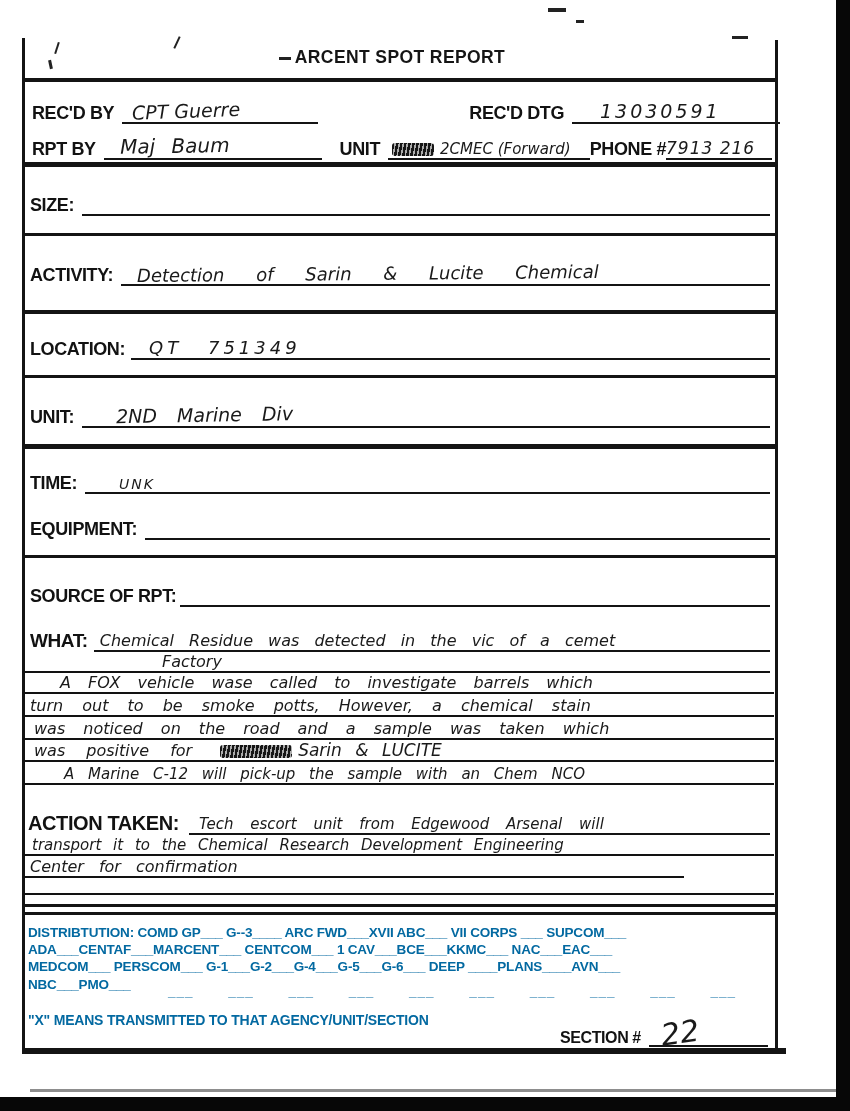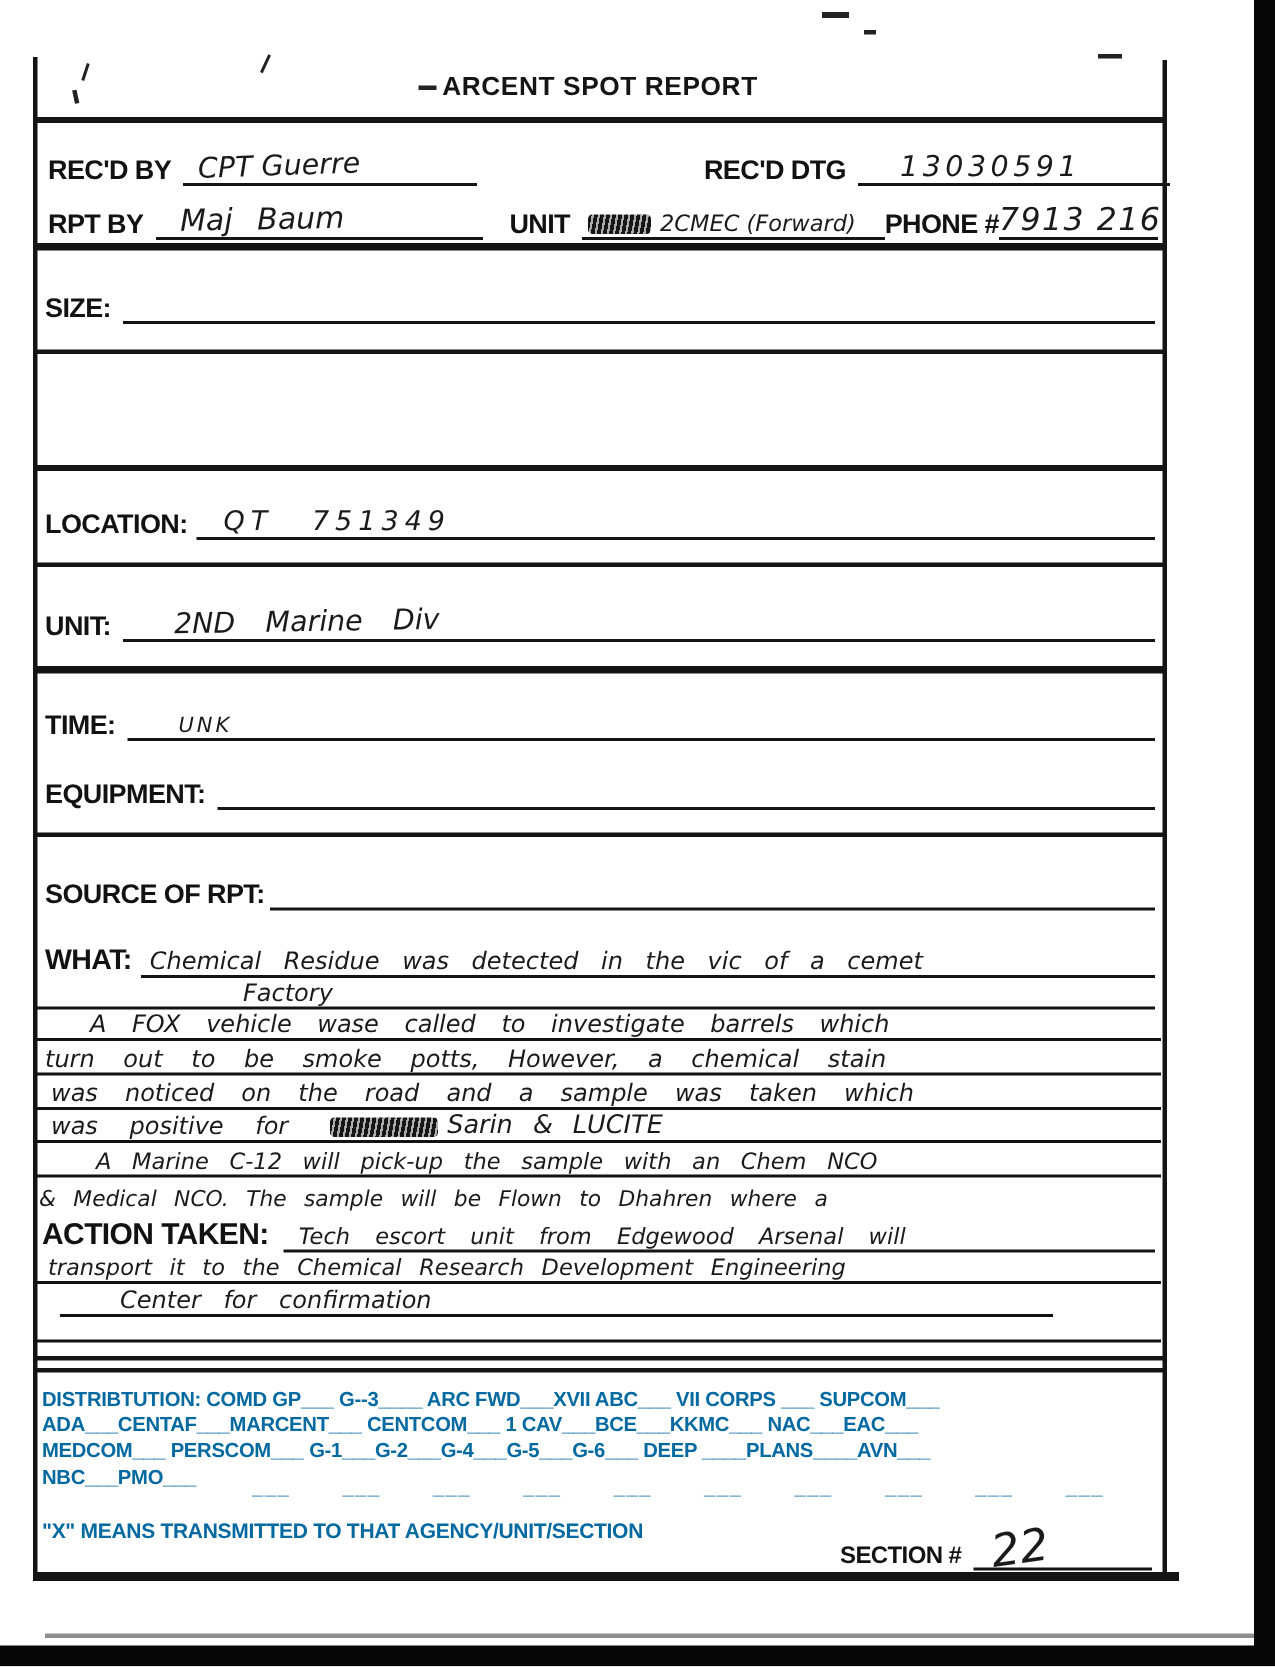--- a/index.html
+++ b/index.html
@@ -64,33 +64,39 @@
     <span class="ul" style="width:218px;margin-left:8px;">
       <span class="hand" style="font-size:20px;word-spacing:10px;padding-left:16px;transform:rotate(-1deg);">Maj Baum</span>
     </span>
     <span class="lbl" style="margin-left:18px;">UNIT</span>
     <span class="ul" style="flex:1;margin-left:8px;">
       <span class="scribble" style="width:42px;margin-left:4px;"></span>
       <span class="hand" style="font-size:15px;">2CMEC (Forward)</span>
     </span>
     <span class="lbl">PHONE #</span>
     <span class="ul" style="width:106px;">
-      <span class="hand" style="font-size:21px;letter-spacing:1px;">7913 216</span>
+      <span class="hand" style="font-size:17px;letter-spacing:1px;">7913 216</span>
     </span>
   </div>
   <div class="rule" style="left:22px;top:162px;width:756px;height:5px;"></div>
 
   <div class="row" style="left:30px;top:190px;right:80px;height:26px;">
     <span class="lbl">SIZE:</span>
     <span class="ul" style="flex:1;margin-left:8px;">
       <span class="hand"></span>
     </span>
   </div>
   <div class="rule" style="left:22px;top:233px;width:756px;height:3px;"></div>
 
+  <div class="row" style="left:30px;top:258px;right:80px;height:28px;">
+    <span class="lbl">ACTIVITY:</span>
+    <span class="ul" style="flex:1;margin-left:8px;">
+      <span class="hand" style="font-size:18px;word-spacing:26px;padding-left:16px;transform:rotate(-0.5deg);">Detection of Sarin &amp; Lucite Chemical</span>
+    </span>
+  </div>
   <div class="rule" style="left:22px;top:310px;width:756px;height:4px;"></div>
 
   <div class="row" style="left:30px;top:336px;right:80px;height:24px;">
     <span class="lbl">LOCATION:</span>
     <span class="ul" style="flex:1;margin-left:6px;">
       <span class="hand" style="font-size:18px;letter-spacing:4px;word-spacing:16px;padding-left:18px;">QT 751349</span>
     </span>
   </div>
   <div class="rule" style="left:22px;top:375px;width:756px;height:3px;"></div>
 
@@ -143,34 +149,31 @@
     <span class="hand" style="font-size:16px;word-spacing:13px;padding-left:12px;">was noticed on the road and a sample was taken which</span>
   </div>
   <div class="wline" style="left:22px;top:741px;width:752px;height:21px;">
     <span class="hand" style="font-size:16px;word-spacing:16px;padding-left:12px;">was positive for</span>
     <span class="scribble" style="width:72px;margin-left:28px;"></span>
     <span class="hand" style="font-size:17px;word-spacing:8px;">Sarin &amp; LUCITE</span>
   </div>
   <div class="wline" style="left:22px;top:763px;width:752px;height:22px;">
     <span class="hand" style="font-size:15px;word-spacing:9px;padding-left:42px;">A Marine C-12 will pick-up the sample with an Chem NCO</span>
   </div>
-  <div class="wline noline" style="left:22px;top:786px;width:752px;height:22px;">
-    <span class="hand" style="font-size:14.5px;word-spacing:7px;padding-left:4px;">&amp; Medical NCO. The sample will be Flown to Dhahren where a</span>
-  </div>
 
   <div class="row" style="left:28px;top:810px;right:80px;height:25px;">
     <span class="lbl" style="font-size:20px;">ACTION TAKEN:</span>
     <span class="ul" style="flex:1;margin-left:10px;">
       <span class="hand" style="font-size:15px;word-spacing:12px;padding-left:10px;">Tech escort unit from Edgewood Arsenal will</span>
     </span>
   </div>
   <div class="wline" style="left:22px;top:836px;width:752px;height:20px;">
     <span class="hand" style="font-size:15px;word-spacing:7px;padding-left:10px;">transport it to the Chemical Research Development Engineering</span>
   </div>
-  <div class="wline" style="left:40px;top:857px;width:662px;height:21px;padding-left:32px;">
+  <div class="wline" style="left:22px;top:857px;width:662px;height:21px;">
     <span class="hand" style="font-size:16px;word-spacing:10px;padding-left:8px;">Center for confirmation</span>
   </div>
   <div class="wline" style="left:22px;top:879px;width:752px;height:16px;"></div>
 
   <div class="rule" style="left:22px;top:904px;width:756px;height:3px;"></div>
   <div class="rule" style="left:22px;top:912px;width:756px;height:3px;"></div>
 
   <div class="dist" style="left:28px;top:924px;width:744px;">
     <div>DISTRIBTUTION:  COMD GP___ G--3____ ARC FWD___XVII ABC___ VII CORPS ___ SUPCOM___</div>
     <div>ADA___CENTAF___MARCENT___ CENTCOM___ 1 CAV___BCE___KKMC___ NAC___EAC___</div>

